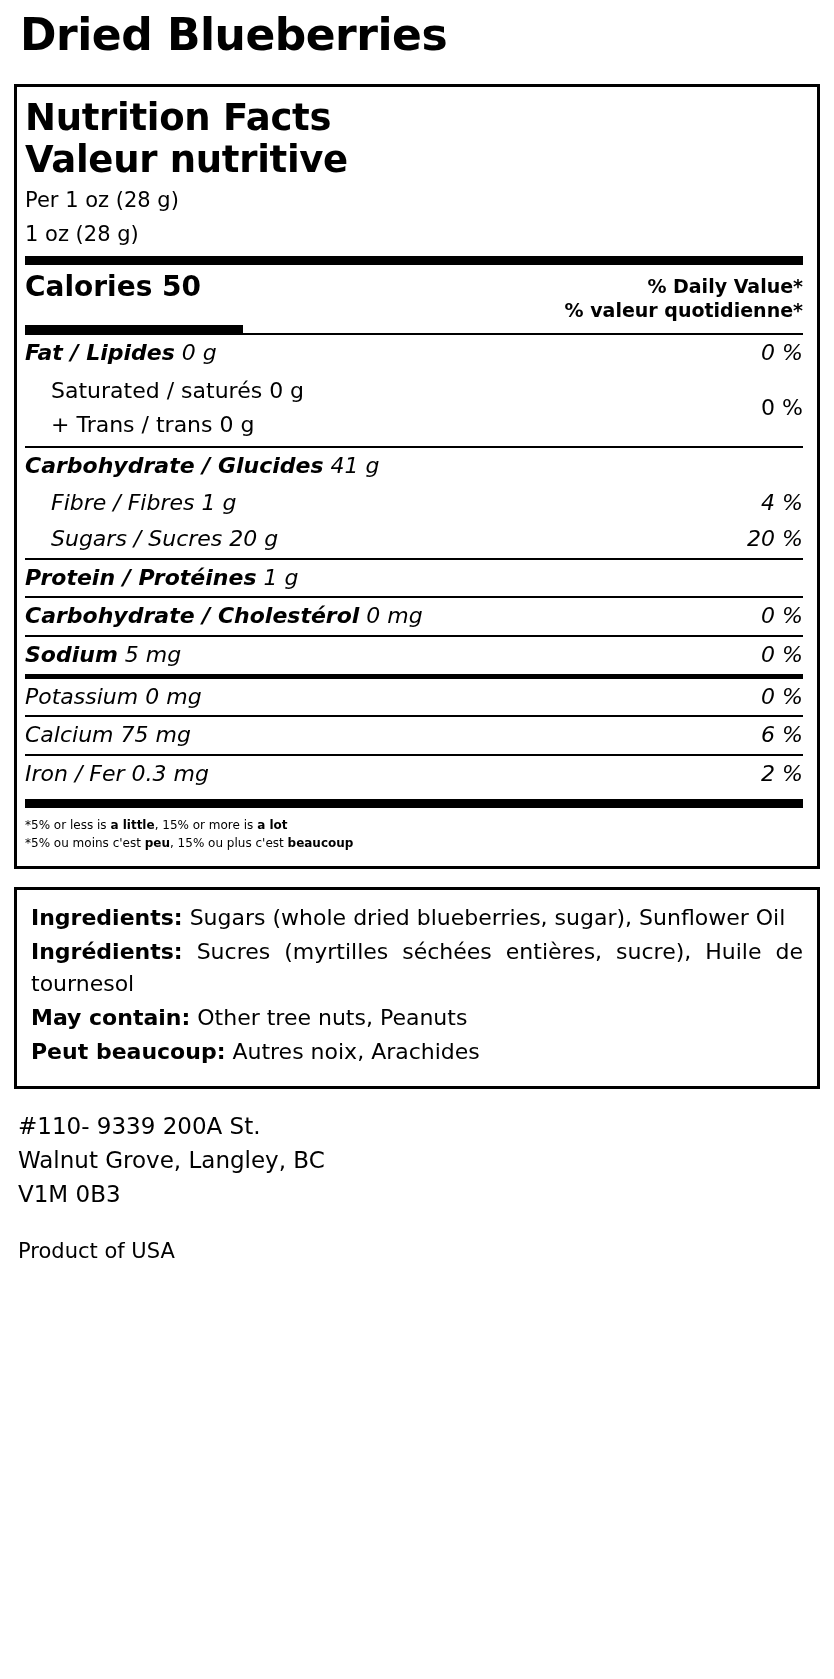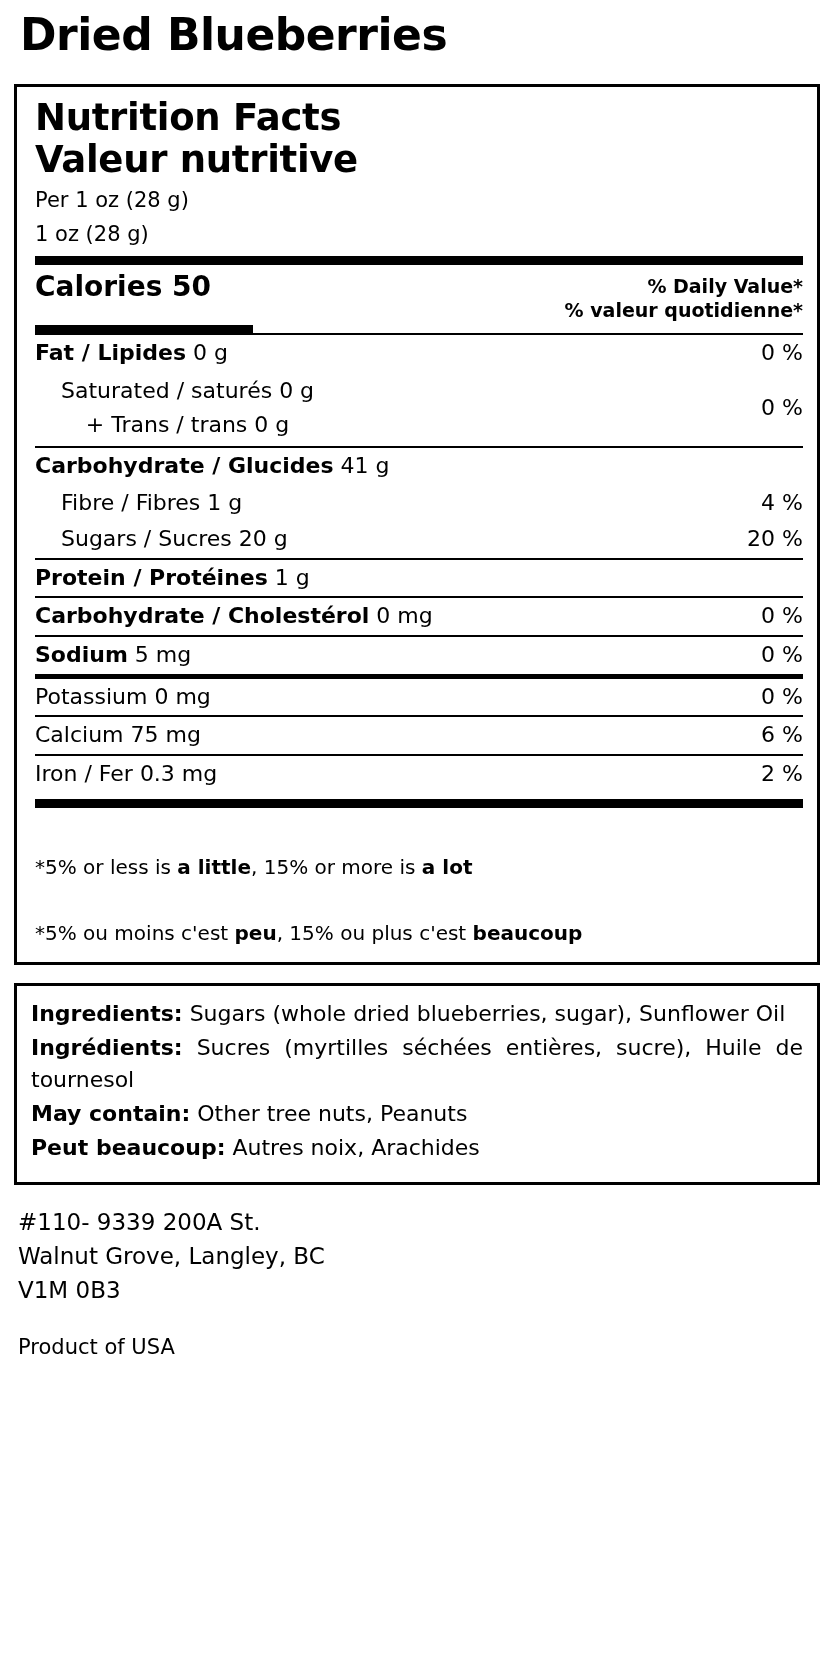--- a/index.html
+++ b/index.html
@@ -25,21 +25,21 @@
     font-weight: bold;
     letter-spacing: -0.5px;
     margin: 12px 0 26px 6px;
     line-height: 1.05;
   }
 
   
   .nf-panel {
     border: 3px solid #000;
     box-sizing: border-box;
-    padding: 10px 14px 14px 18px;
+    padding: 10px 14px 14px 8px;
     margin: 0 0 18px 0;
   }
   .nf-title {
     font-size: 37px;
     font-weight: bold;
     line-height: 1.12;
     letter-spacing: -0.3px;
   }
   .nf-serving {
     font-size: 21px;
@@ -81,40 +81,40 @@
     margin: 1px 0 0 0;
   }
 
   .row {
     display: flex;
     justify-content: space-between;
     align-items: center;
     font-size: 22px;
     padding: 4px 0 4px 0;
     line-height: 1.3;
+    font-style: italic;
   }
   .row .label { padding-right: 10px; }
   .row .value { white-space: nowrap; text-align: right; }
   .indent { padding-left: 26px; }
   .b { font-weight: bold; }
 
   .group-two {
     display: flex;
     justify-content: space-between;
     align-items: center;
     font-size: 22px;
     padding: 2px 0 4px 0;
   }
-  .group-two .lines { line-height: 1.55; text-align: center; }
+  .group-two .lines { line-height: 1.55; }
 
   .footnote {
-    font-size: 20px;
+    font-size: 12px;
     line-height: 1.5;
     padding-top: 8px;
-    margin-top: 36px;
   }
 
   
   .ing-panel {
     border: 3px solid #000;
     box-sizing: border-box;
     padding: 12px 14px 16px 14px;
     margin-bottom: 20px;
   }
   .ing-par {

